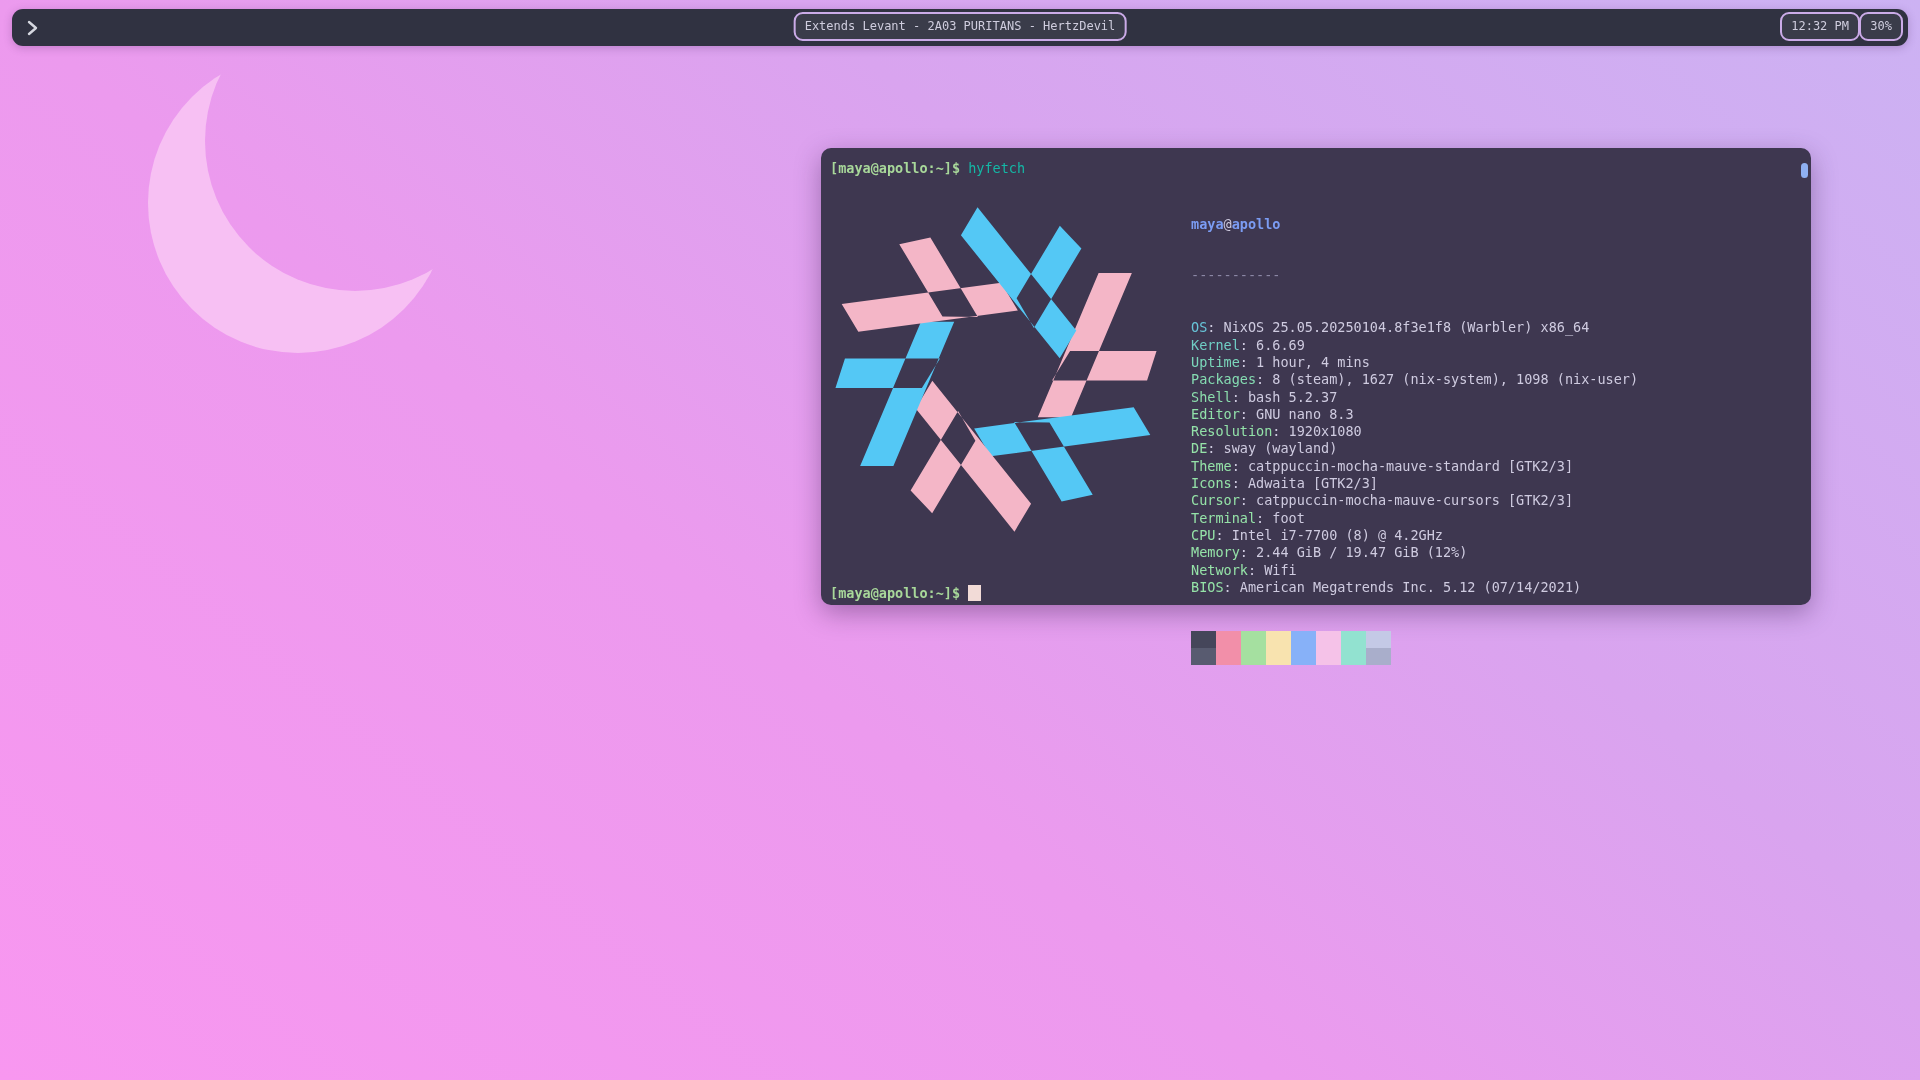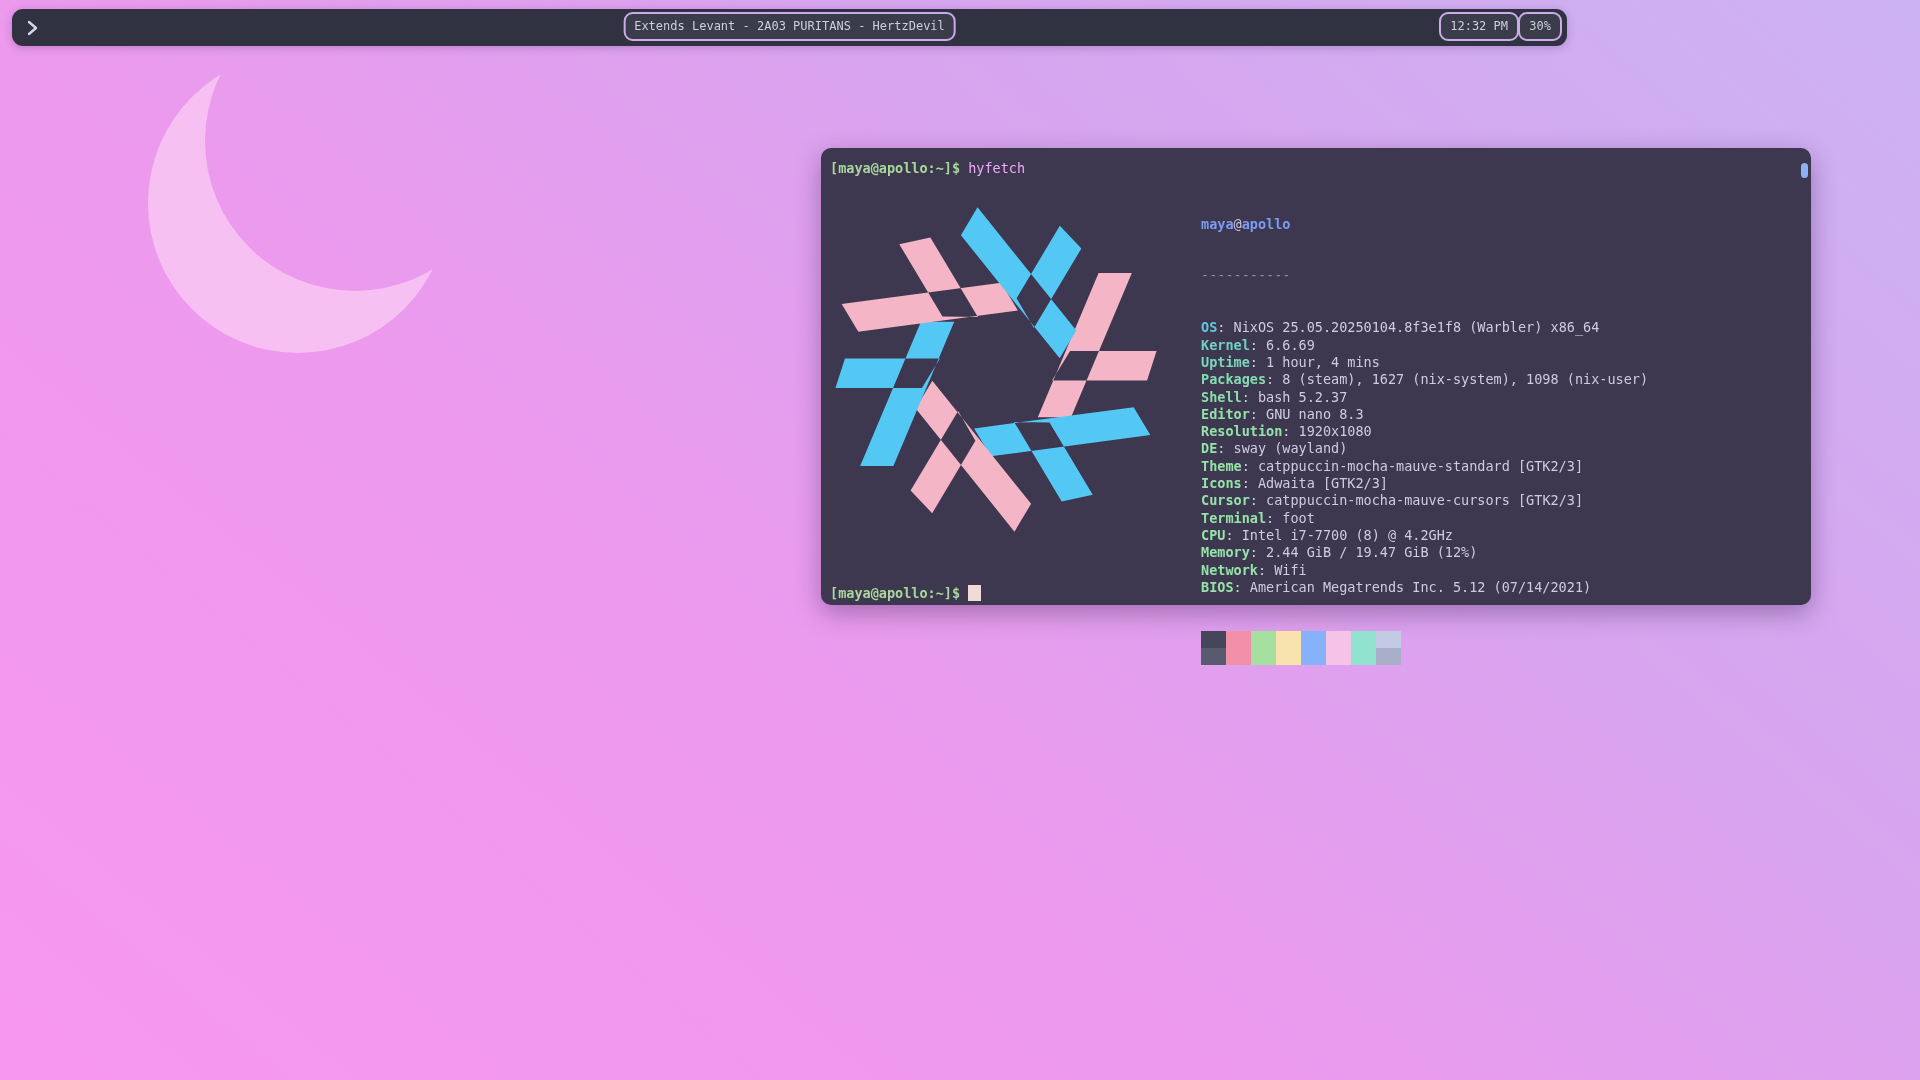--- a/index.html
+++ b/index.html
@@ -6,21 +6,21 @@
   html,body{margin:0;padding:0;}
   body{
     width:1920px;height:1080px;overflow:hidden;position:relative;
     background:linear-gradient(40deg,#f897f0 0%,#ec9aee 40%,#d9a4ef 65%,#ccb2f3 100%);
     font-family:"DejaVu Sans Mono","Liberation Mono",monospace;
   }
   
   .moon{position:absolute;left:118px;top:28px;width:420px;height:400px;}
   
   .topbar{
-    position:absolute;left:12px;top:9px;width:1555px;height:37px;
+    position:absolute;left:12px;top:9px;width:1896px;height:37px;
     background:#303241;border-radius:11px;box-shadow:0 2px 8px rgba(70,35,95,.25);
   }
   .chev{position:absolute;left:14px;top:50%;transform:translateY(-50%);width:14px;height:18px;}
   .pill{
     position:absolute;top:3px;height:25px;border:2px solid #cbabe8;border-radius:9px;
     background:rgba(255,255,255,.05);color:#cfcdde;font-size:12px;line-height:25px;
     padding:0 9px;white-space:nowrap;
   }
   .pill-title{left:50%;transform:translateX(-50%);}
   .pill-clock{right:48px;}
@@ -29,28 +29,28 @@
   .terminal{
     position:absolute;left:821px;top:148px;width:990px;height:457px;
     background:#3e3750;border-radius:10px;box-shadow:0 8px 26px rgba(55,25,75,.38);
     font-size:13.5px;line-height:17.3px;color:#cfcbe0;
   }
   .scrollthumb{position:absolute;right:3px;top:15px;width:7px;height:15px;border-radius:4px;background:#8fb0f2;}
   .tline{position:absolute;left:9px;white-space:pre;}
   .line1{top:12px;}
   .line2{top:437px;}
   .prompt{color:#a8d89a;font-weight:bold;}
-  .cmd{color:#f0abfc;}
+  .cmd{color:#14b8a6;}
   .cursor{display:inline-block;width:13px;height:16px;margin-left:8px;vertical-align:text-bottom;}
   .nixlogo{position:absolute;left:4px;top:56px;width:342px;height:331px;}
-  .fetch{position:absolute;left:380px;top:33px;white-space:pre;}
+  .fetch{position:absolute;left:370px;top:33px;white-space:pre;}
   .fuser,.fhost{color:#7b9cf3;font-weight:bold;}
   .fat{color:#cfcbe0;}
   .funder{color:#8b87a5;}
-  .ilabel{font-weight:bold;text-align:right;}
+  .ilabel{font-weight:normal;text-align:right;}
   .palette{font-size:0;line-height:0;}
   .prow{height:17px;}
   .swatch{display:inline-block;width:25px;height:17px;}
 </style>
 </head>
 <body>
 
 <svg class="moon" viewBox="0 0 420 400">
   <defs>
     <mask id="mooncut">

